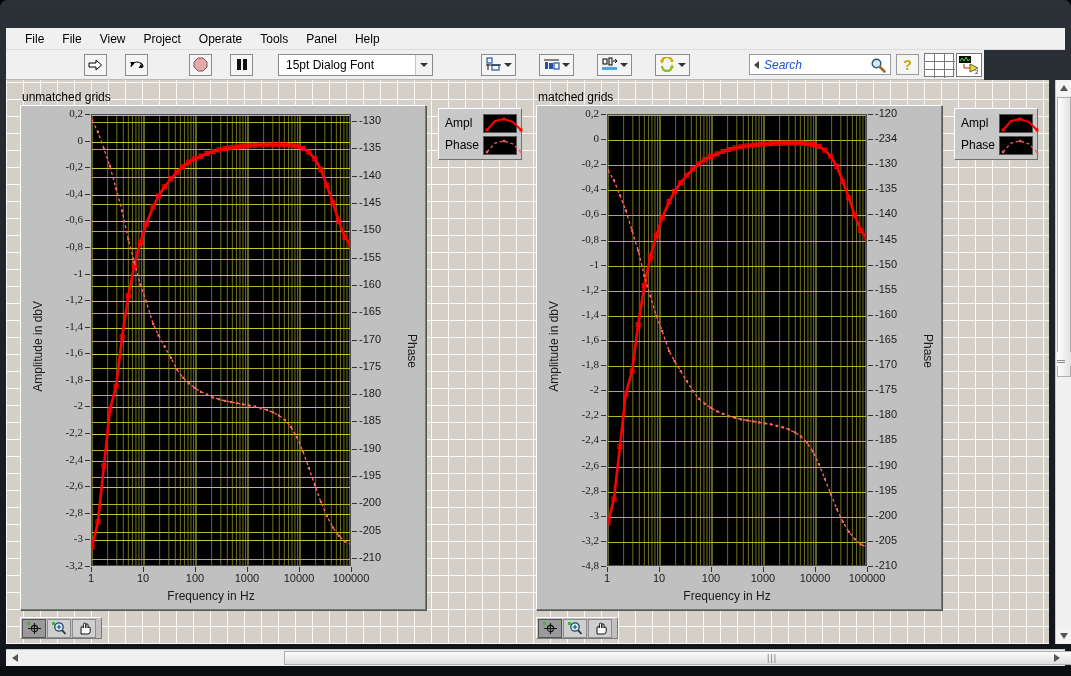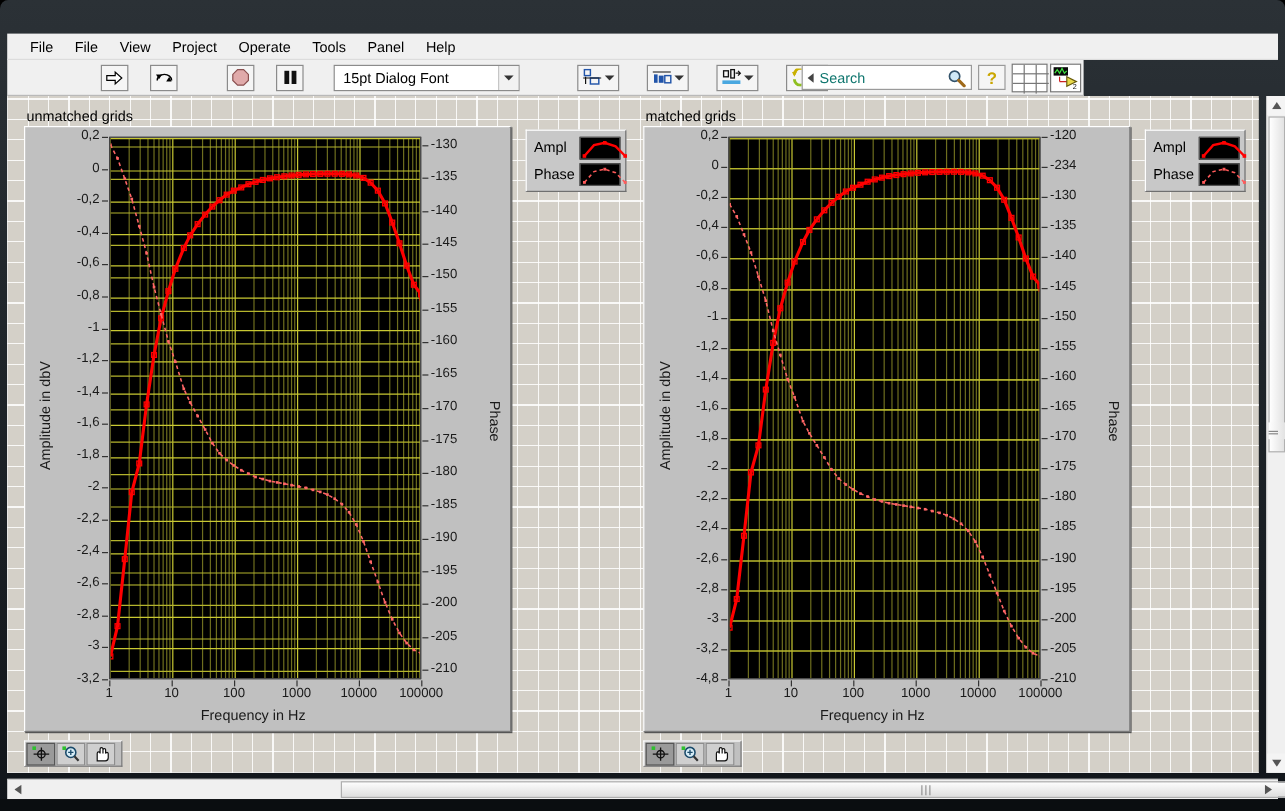--- a/index.html
+++ b/index.html
@@ -61,21 +61,21 @@
     position: absolute; left: 6px; top: 28px; width: 1059px; height: 22px;
     background: #f0f0f0; border-bottom: 1px solid #dcdcdc;
     display: flex; align-items: center; padding-left: 10px; gap: 0;
   }
   .menu-item {
     font-size: 12px; color: #000; padding: 3px 9px; cursor: default;
   }
 
   
   #toolbar {
-    position: absolute; left: 6px; top: 50px; width: 897px; height: 30px;
+    position: absolute; left: 6px; top: 50px; width: 978px; height: 30px;
     background: #f0f0f0; border-bottom: 1px solid #b9b9b9;
     display: flex; align-items: center; gap: 19px;
   }
   .tb-btn {
     width: 23px; height: 22px;
     border: 1px solid #8b8b8b; background: #f5f5f5;
     display: flex; align-items: center; justify-content: center;
     margin-right: -1px;
   }
   .tb-sep { width: 11px; }
@@ -90,21 +90,21 @@
   .tb-dd {
     height: 22px; min-width: 32px; border: 1px solid #8b8b8b; background:#f5f5f5;
     display:flex; align-items:center; justify-content:center; gap:2px; padding:0 3px;
     margin-right: 4px;
   }
   #search-box {
     position:absolute; right: 93px; top:4px; width:142px; height:21px;
     border:1px solid #9a9a9a; background:#fff; display:flex; align-items:center; padding-left:4px;
   }
   #search-box .ptr { width:0;height:0;border-top:4px solid transparent;border-bottom:4px solid transparent;border-right:5px solid #444; margin-right:5px;}
-  #search-box .ph { font-size:12px; color:#0f766e; flex:1;}
+  #search-box .ph { font-size:12px; color:#1d4ed8; flex:1;font-style:italic;}
   #help-btn { position:absolute; right:65px; top:4px; width:23px;height:21px;border:1px solid #9a9a9a;background:#f5f5f5;
     display:flex;align-items:center;justify-content:center;font-size:14px;font-weight:bold;color:#caa600;}
   #ctx-help { position:absolute; right:30px; top:3px; width:30px;height:24px;background:#fff;border:1px solid #777;}
   #ctx-help div{position:absolute;background:#777;}
   #ni-icon { position:absolute; right:2px; top:3px; width:26px;height:24px;background:#fff;border:1px solid #777;
     display:flex;align-items:center;justify-content:center;}
 
   
   #panel {
     position: absolute; left: 6px; top: 80px; width: 1043px; height: 564px;
@@ -157,21 +157,21 @@
     border: 1px solid #4c4c4c;
     overflow: hidden;
   }
   .ylab, .ylab-r {
     position: absolute; font-size: 12px; color: #1a1a1a;
     writing-mode: vertical-rl;
   }
   .ylab { transform: rotate(180deg); }
   .xlab { position:absolute; font-size:12px; color:#1a1a1a; text-align:center; }
   .tick-lbl { position:absolute; font-size:11px; color:#1a1a1a; white-space:nowrap; }
-  .tick-l { text-align:right; }
+  .tick-l { text-align:right;font-family:Liberation Serif, serif; }
   .tick-r { text-align:left; }
   .tick-mark { position:absolute; background:#333; }
 
   
   .legend {
     position: absolute; background:#c8c8c8;
     border-top:1px solid #fff; border-left:1px solid #fff;
     border-right:1px solid #6f6f6f; border-bottom:1px solid #6f6f6f;
     padding: 3px 4px;
   }

